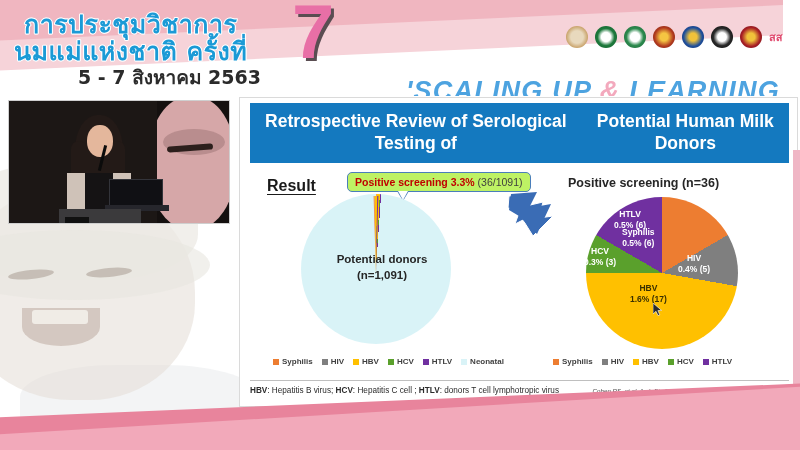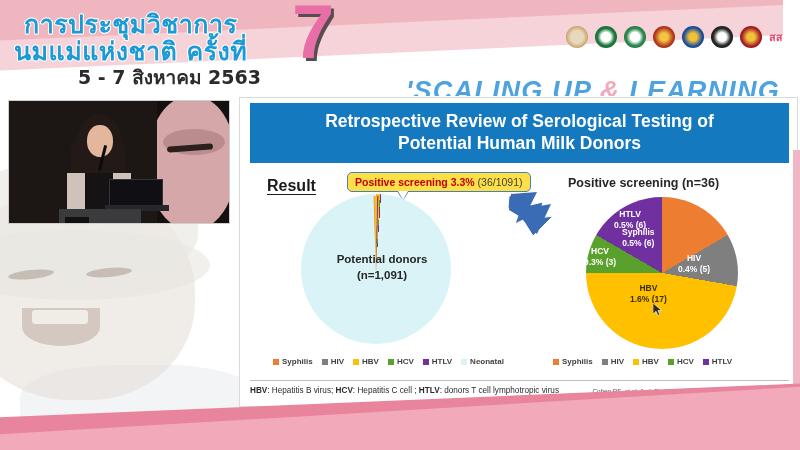--- a/index.html
+++ b/index.html
@@ -88,29 +88,29 @@
   .p-pod  { position:absolute; left:50px; top:108px; width:82px; height:16px; background:#3b3a3c; }
   .p-pod2 { position:absolute; left:56px; top:116px; width:24px; height:8px; background:#111; }
   .p-lap  { position:absolute; left:100px; top:78px; width:54px; height:28px;
             background:#101014; border:1px solid #33343a; }
   .p-lapb { position:absolute; left:96px; top:104px; width:64px; height:6px; background:#26262c; }
 
   
   .slide { position:absolute; left:239px; top:97px; width:559px; height:310px;
            background:#ffffff; border:1px solid #dadada; }
   .slide-title { position:absolute; left:10px; top:5px; width:539px; height:60px;
-                 background:#1479bf; color:#fff; display:flex; flex-direction:column;
+                 background:#1479bf; color:#fff; display:flex; flex-direction:row;
                  align-items:center; justify-content:center; text-align:center;
                  font-size:17.5px; font-weight:bold; line-height:1.25; }
 
   .result-label { position:absolute; left:27px; top:79px; font-size:16px; font-weight:bold;
                   color:#1a1a1a; text-decoration:underline; text-underline-offset:3px; }
 
   .callout { position:absolute; left:107px; top:74px; padding:3px 7px;
-             border:1.5px solid #4a7ebb; border-radius:5px; background:#fde047;
+             border:1.5px solid #4a7ebb; border-radius:5px; background:#bef264;
              font-size:10.5px; white-space:nowrap; }
   .callout .strong { color:#c00000; font-weight:bold; }
   .callout .plain  { color:#3f3f3f; }
   .callout-stem { position:absolute; left:158px; top:93px; width:0; height:0;
                   border-left:5px solid transparent; border-right:5px solid transparent;
                   border-top:9px solid #fff; }
   .callout-stem-b{ position:absolute; left:157px; top:93px; width:0; height:0;
                   border-left:6px solid transparent; border-right:6px solid transparent;
                   border-top:10px solid #4a7ebb; }
 

